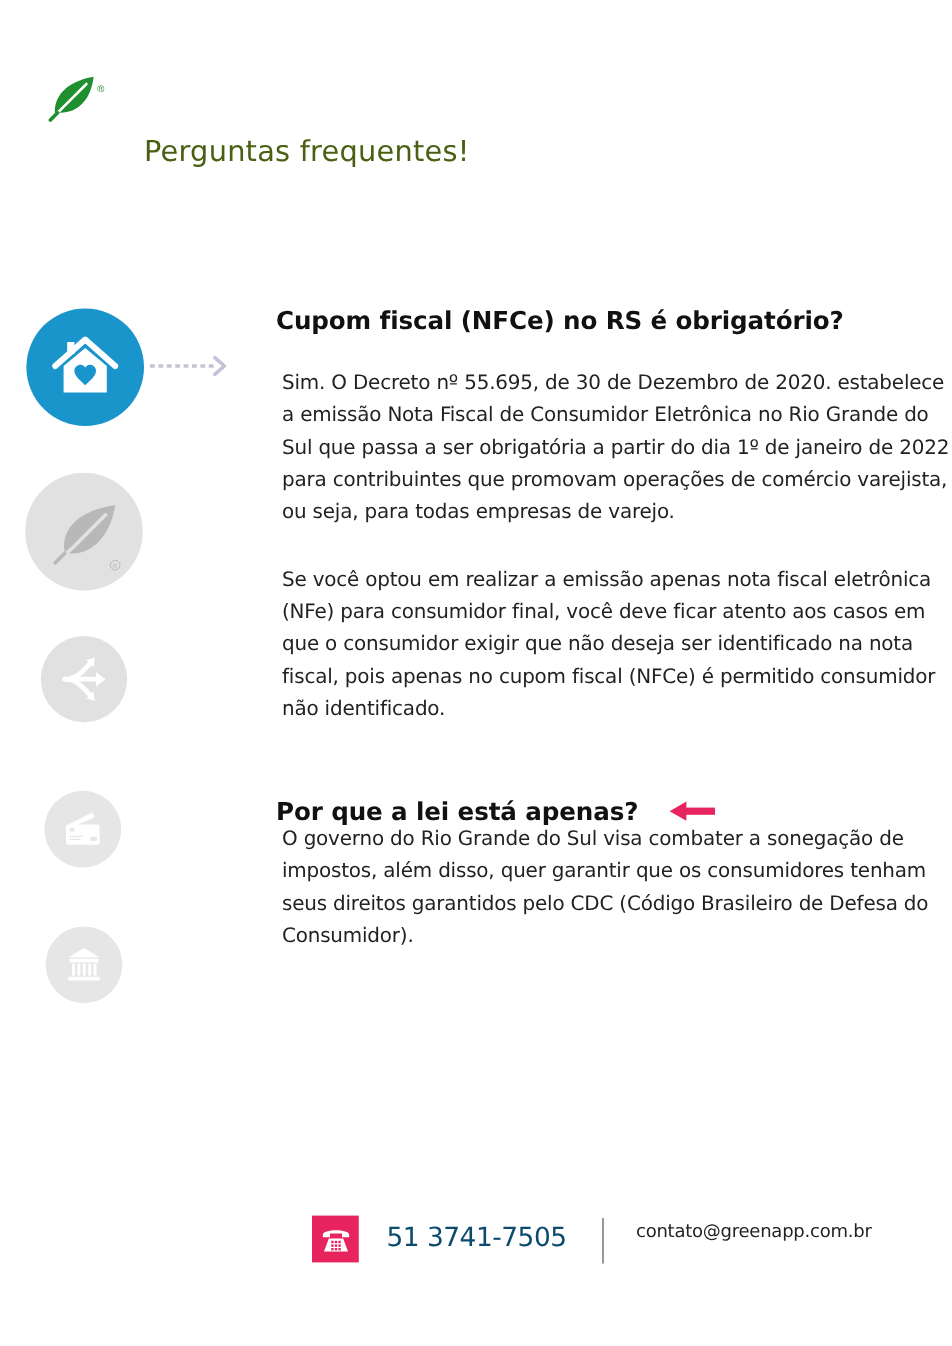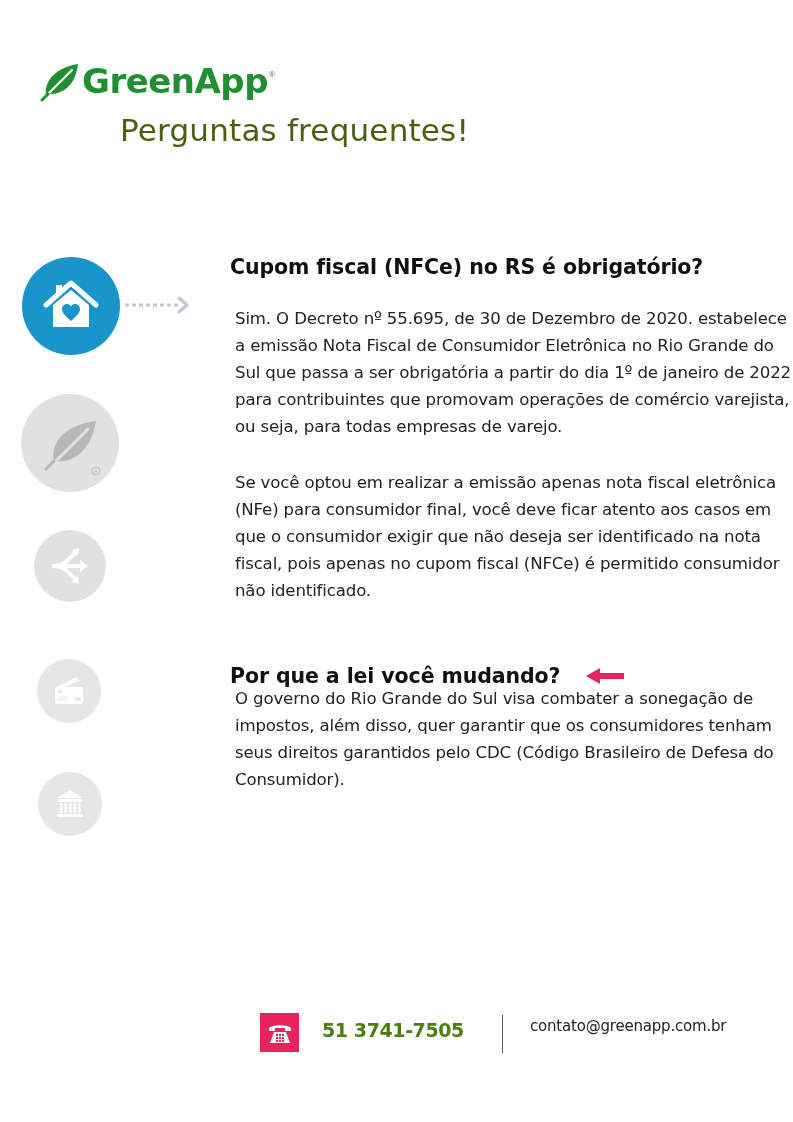--- a/index.html
+++ b/index.html
@@ -3,54 +3,53 @@
 <meta charset="utf-8">
 <style>
   html, body { margin:0; padding:0; background:#ffffff; }
   body { width:793px; height:1122px; position:relative; overflow:hidden; font-family:"Liberation Sans", "DejaVu Sans", sans-serif; color:#1a1a1a; }
 
   .logo { position:absolute; left:40px; top:60px; display:flex; align-items:center; }
   .logo .leaf { width:40px; height:42px; }
   .logo .brand { font-family:"DejaVu Sans", sans-serif; font-weight:bold; font-size:34px; color:#1f8f2f; letter-spacing:-0.5px; margin-left:2px; line-height:1; }
   .logo .reg { font-size:8px; color:#1f8f2f; align-self:flex-start; margin-top:10px; margin-left:1px; }
 
-  .subtitle { position:absolute; left:120px; top:112px; font-size:31px; color:#4a5f12; font-family:"DejaVu Sans", sans-serif; font-weight:normal; letter-spacing:0.2px; }
+  .subtitle { position:absolute; left:120px; top:112px; font-size:24px; color:#4a5f12; font-family:"DejaVu Sans", sans-serif; font-weight:normal; letter-spacing:0.2px; }
   .circle { position:absolute; border-radius:50%; display:flex; align-items:center; justify-content:center; }
   .c-home { left:22px; top:257px; width:98px; height:98px; background:#1a95cc; }
   .c-leaf { left:21px; top:394px; width:98px; height:98px; background:#e1e1e1; }
   .c-split { left:34px; top:530px; width:72px; height:72px; background:#e1e1e1; }
   .c-card { left:37px; top:659px; width:64px; height:64px; background:#e6e6e6; }
   .c-bank { left:38px; top:772px; width:64px; height:64px; background:#e6e6e6; }
 
   .dotted-arrow { position:absolute; left:123px; top:295px; width:70px; height:20px; }
   .q-title { font-family:"DejaVu Sans", sans-serif; font-weight:bold; font-size:20.5px; color:#111; margin:12px; letter-spacing:-0.1px; }
   .para { font-family:"DejaVu Sans", sans-serif; font-size:16.6px; line-height:27px; color:#222; margin:17px; letter-spacing:-0.15px; }
   .p1 { position:absolute; left:218px; top:288px; width:560px; }
   .p2 { position:absolute; left:218px; top:452px; width:560px; }
   .q2 { position:absolute; left:218px; top:652px; display:flex; align-items:center; }
   .q2 .pink-arrow { width:38px; height:18px; margin-left:14px; }
   .p3 { position:absolute; left:218px; top:668px; width:570px; }
   .q1 { position:absolute; left:218px; top:243px; }
 
   .footer { position:absolute; left:260px; top:1013px; width:500px; height:40px; }
   .phone-box { position:absolute; left:0; top:0; width:39px; height:39px; background:#e8245f; display:flex; align-items:center; justify-content:center; }
-  .phone-num { position:absolute; left:62px; top:6px; font-family:"DejaVu Sans", sans-serif; font-weight:bold; font-size:19px; color:#4d7c0f; letter-spacing:-0.4px; }
+  .phone-num { position:absolute; left:62px; top:6px; font-family:"DejaVu Sans", sans-serif; font-weight:normal; font-size:22px; color:#0c4a6e; letter-spacing:-0.4px; }
   .divider { position:absolute; left:242px; top:2px; width:1px; height:38px; background:#555; }
   .email { position:absolute; left:270px; top:4px; font-family:"DejaVu Sans", sans-serif; font-size:15px; color:#222; letter-spacing:-0.2px; }
 </style>
 </head>
 <body>
 
 <div class="logo">
   <svg class="leaf" viewBox="0 0 40 42">
     <path d="M6 36 C4 22 14 8 38 4 C36 22 26 34 10 34 Z" fill="#1f8f2f"></path>
     <path d="M2 40 L10 32 C18 24 26 16 32 10" stroke="#ffffff" stroke-width="2.2" fill="none" stroke-linecap="round"></path>
     <path d="M2 40 L8 34" stroke="#1f8f2f" stroke-width="3" stroke-linecap="round"></path>
   </svg>
-  <span class="brand">GreenApp</span>
   <span class="reg">®</span>
 </div>
 
 <div class="subtitle">Perguntas frequentes!</div>
 
 <div class="circle c-home">
   <svg width="62" height="62" viewBox="0 0 62 62">
     <path d="M6 30 L31 8 L56 30" stroke="#fff" stroke-width="5" fill="none" stroke-linecap="round" stroke-linejoin="round"></path>
     <rect x="16" y="10" width="6" height="10" fill="#fff"></rect>
     <path d="M13 30 L31 15 L49 30 L49 52 L13 52 Z" fill="#fff"></path>
@@ -105,21 +104,21 @@
     <rect x="26" y="17" width="2.5" height="10" fill="#fff"></rect>
     <rect x="5" y="28" width="26" height="3" fill="#fff"></rect>
   </svg>
 </div>
 
 <h2 class="q-title q1">Cupom fiscal (NFCe) no RS é obrigatório?</h2>
 <p class="para p1">Sim. O Decreto nº 55.695, de 30 de Dezembro de 2020. estabelece a emissão Nota Fiscal de Consumidor Eletrônica no Rio Grande do Sul que passa a ser obrigatória a partir do dia 1º de janeiro de 2022 para contribuintes que promovam operações de comércio varejista, ou seja, para todas empresas de varejo.</p>
 <p class="para p2">Se você optou em realizar a emissão apenas nota fiscal eletrônica (NFe) para consumidor final, você deve ficar atento aos casos em que o consumidor exigir que não deseja ser identificado na nota fiscal, pois apenas no cupom fiscal (NFCe) é permitido consumidor não identificado.</p>
 
 <div class="q2">
-  <h2 class="q-title">Por que a lei você mudando?</h2>
+  <h2 class="q-title">Por que a lei está apenas?</h2>
   <svg class="pink-arrow" viewBox="0 0 38 18">
     <rect x="12" y="6" width="26" height="6" fill="#e8245f"></rect>
     <path d="M0 9 L14 1 L14 17 Z" fill="#e8245f"></path>
   </svg>
 </div>
 <p class="para p3">O governo do Rio Grande do Sul visa combater a sonegação de impostos, além disso, quer garantir que os consumidores tenham seus direitos garantidos pelo CDC (Código Brasileiro de Defesa do Consumidor).</p>
 
 <div class="footer">
   <div class="phone-box">
     <svg width="28" height="28" viewBox="0 0 28 28">

